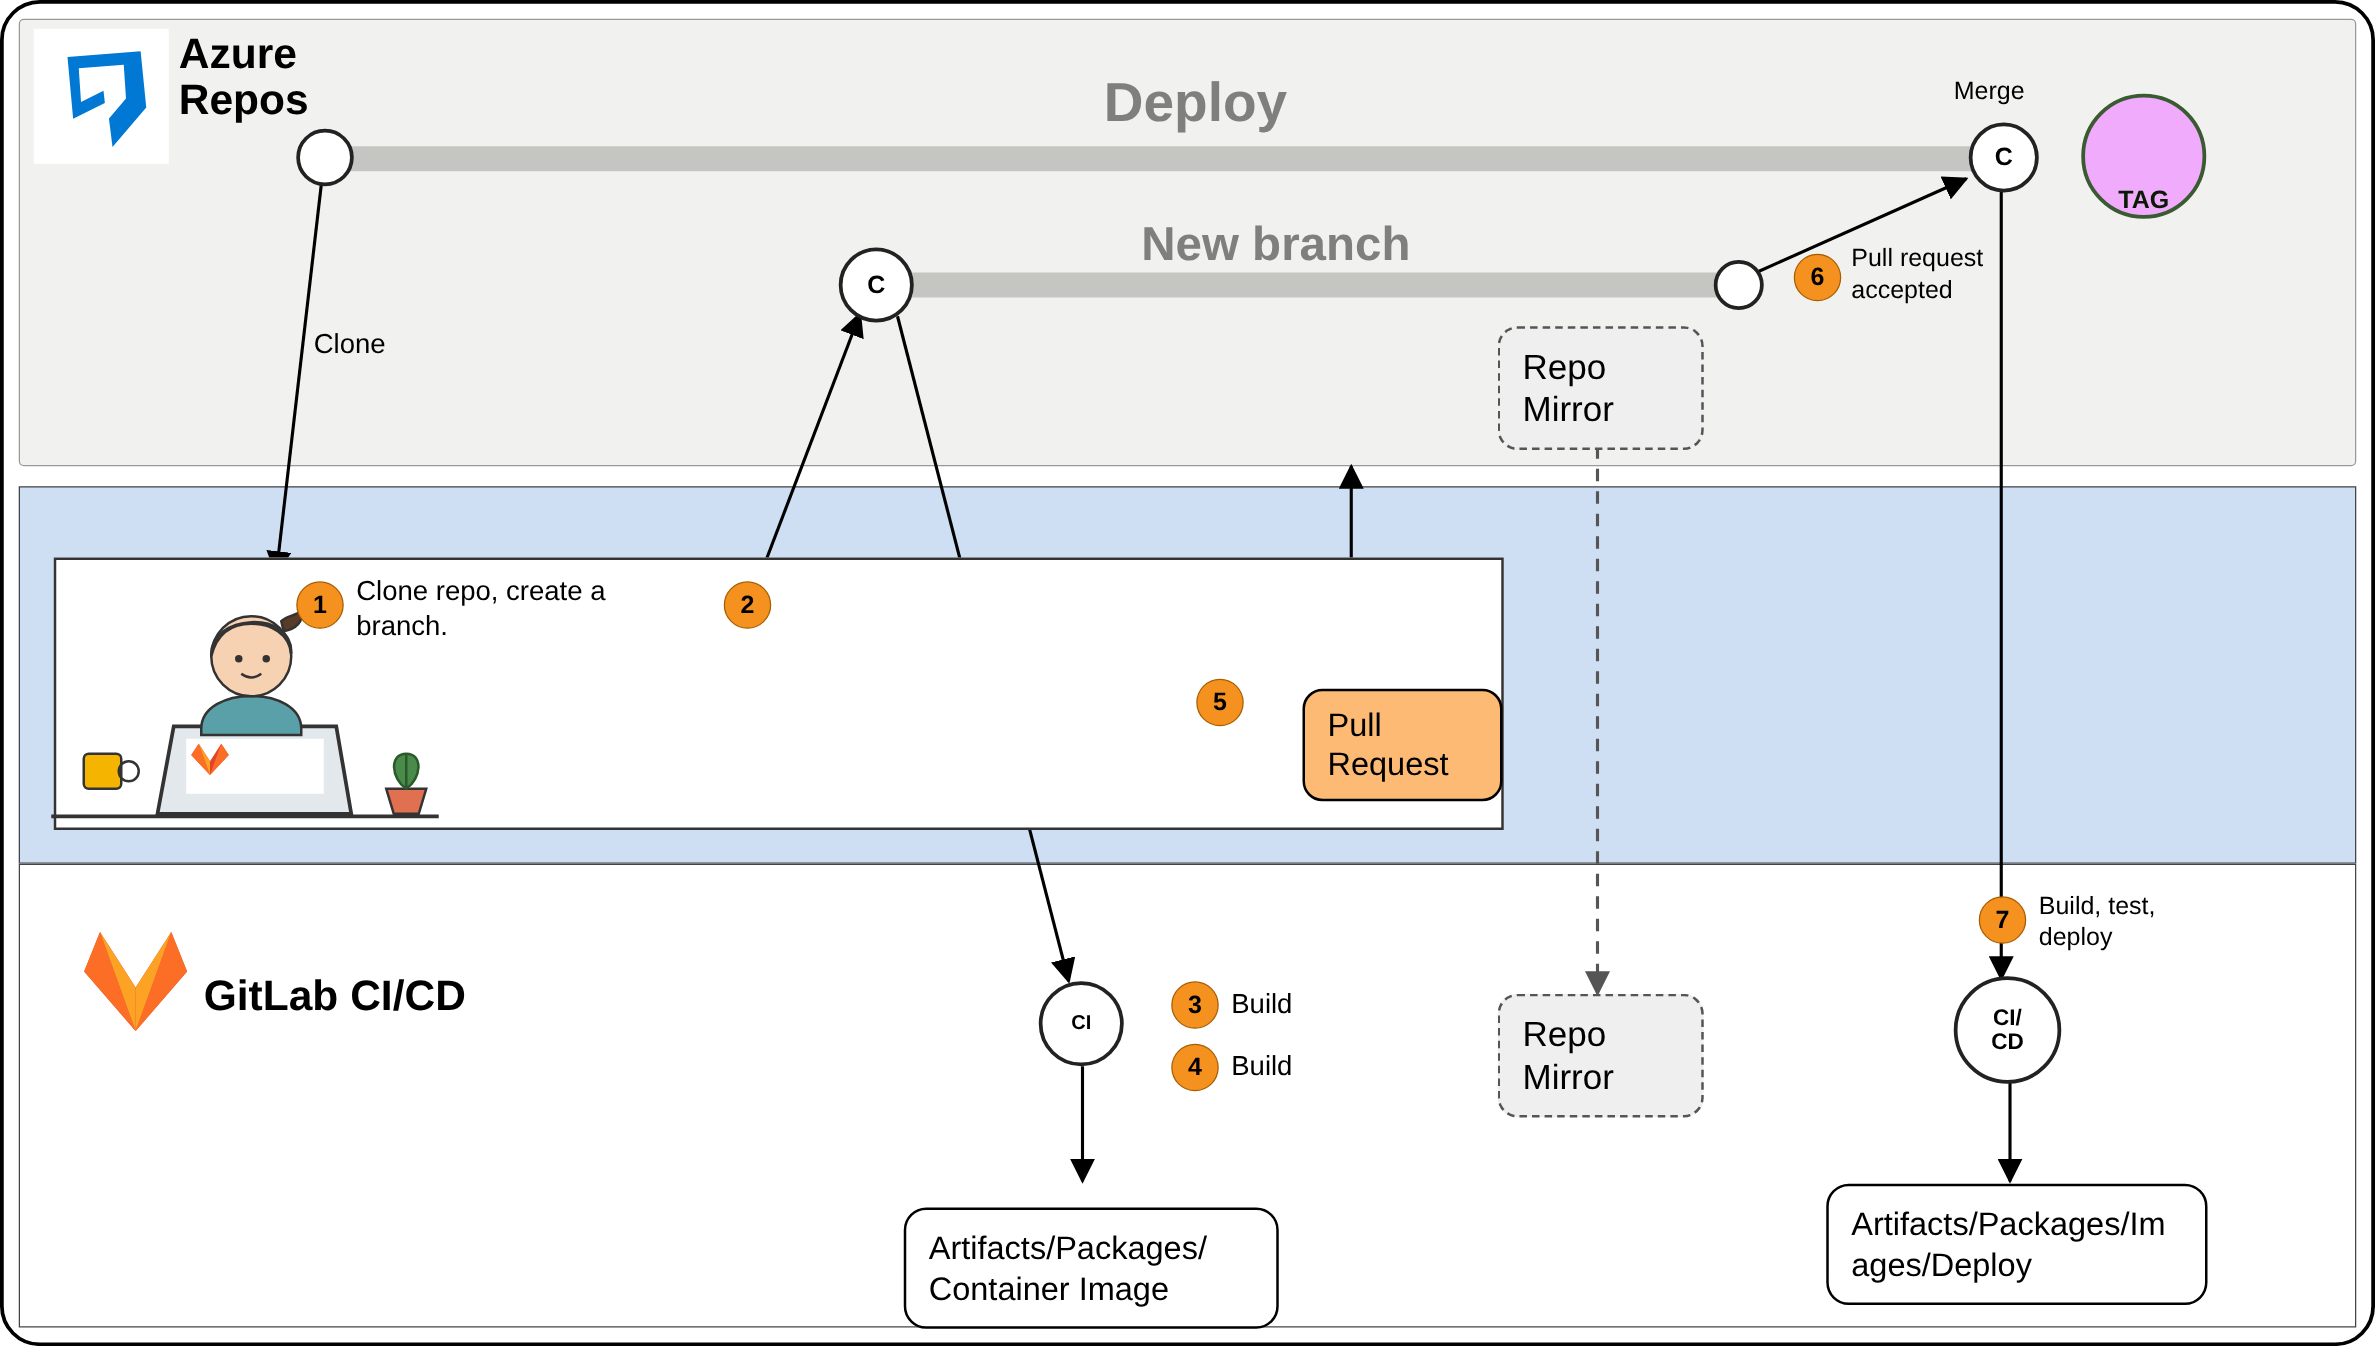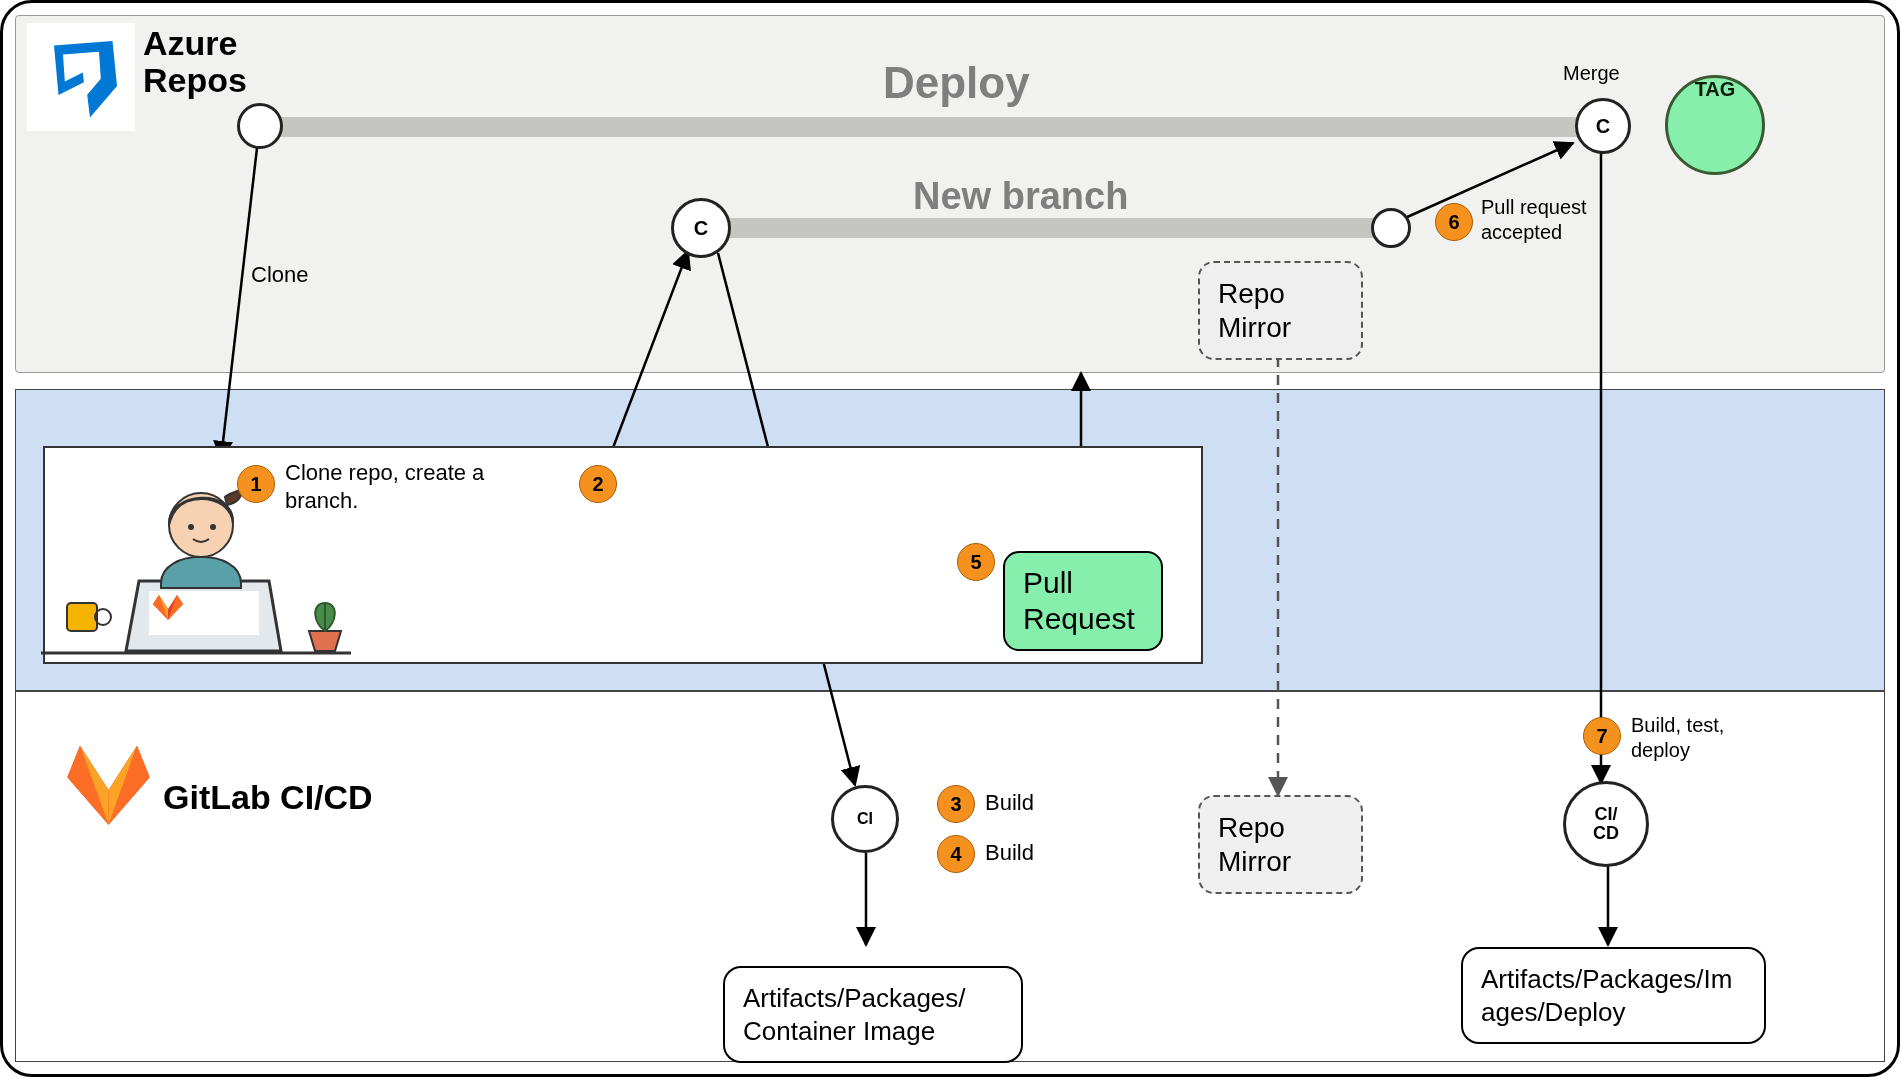--- a/index.html
+++ b/index.html
@@ -99,25 +99,25 @@
     box-sizing: border-box;
     display: flex;
     align-items: center;
     justify-content: center;
     font-weight: 700;
   }
   .node-c { font-size: 20px; }
   .tag-node {
     position: absolute;
     border-radius: 50%;
-    background: #86efac;
+    background: #f0abfc;
     border: 3px solid #3a5a31;
     box-sizing: border-box;
     display: flex;
-    align-items: flex-start;
+    align-items: flex-end;
     justify-content: center;
     font-weight: 800;
     font-size: 20px;
     color: #0a1a05;
   }
   .step-badge {
     position: absolute;
     width: 36px; height: 36px;
     border-radius: 50%;
     background: #f5911e;
@@ -141,27 +141,28 @@
     left: 40px;
     top: 443px;
     width: 1160px;
     height: 218px;
     background: #fff;
     border: 2px solid #333;
     box-sizing: border-box;
   }
   .box {
     position: absolute;
-    background: #86efac;
+    background: #fdba74;
     border: 2px solid #000;
     border-radius: 16px;
     padding: 12px 18px;
-    font-size: 30px;
+    font-size: 26px;
     line-height: 1.2;
     box-sizing: border-box;
+    margin-left: 39px;
   }
   .box-plain {
     position: absolute;
     background: #fff;
     border: 2px solid #000;
     border-radius: 18px;
     padding: 14px 18px;
     font-size: 26px;
     line-height: 1.25;
     box-sizing: border-box;

